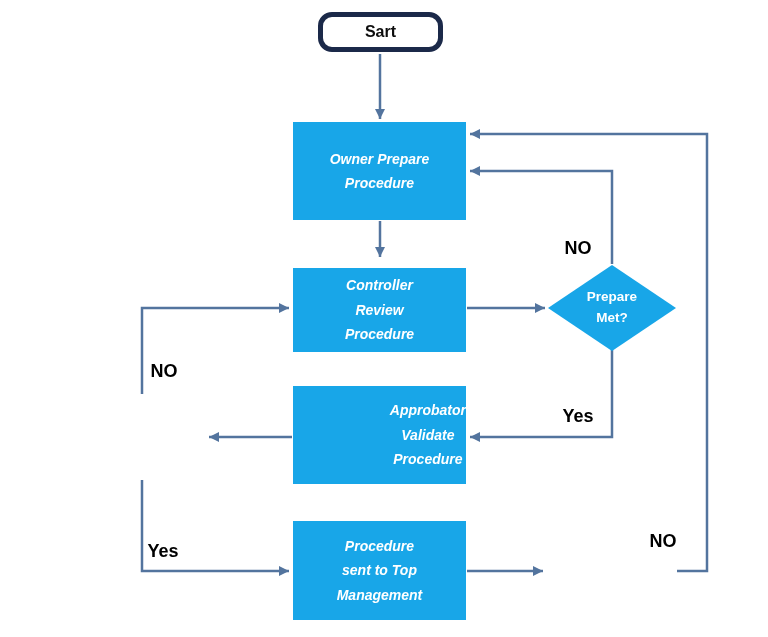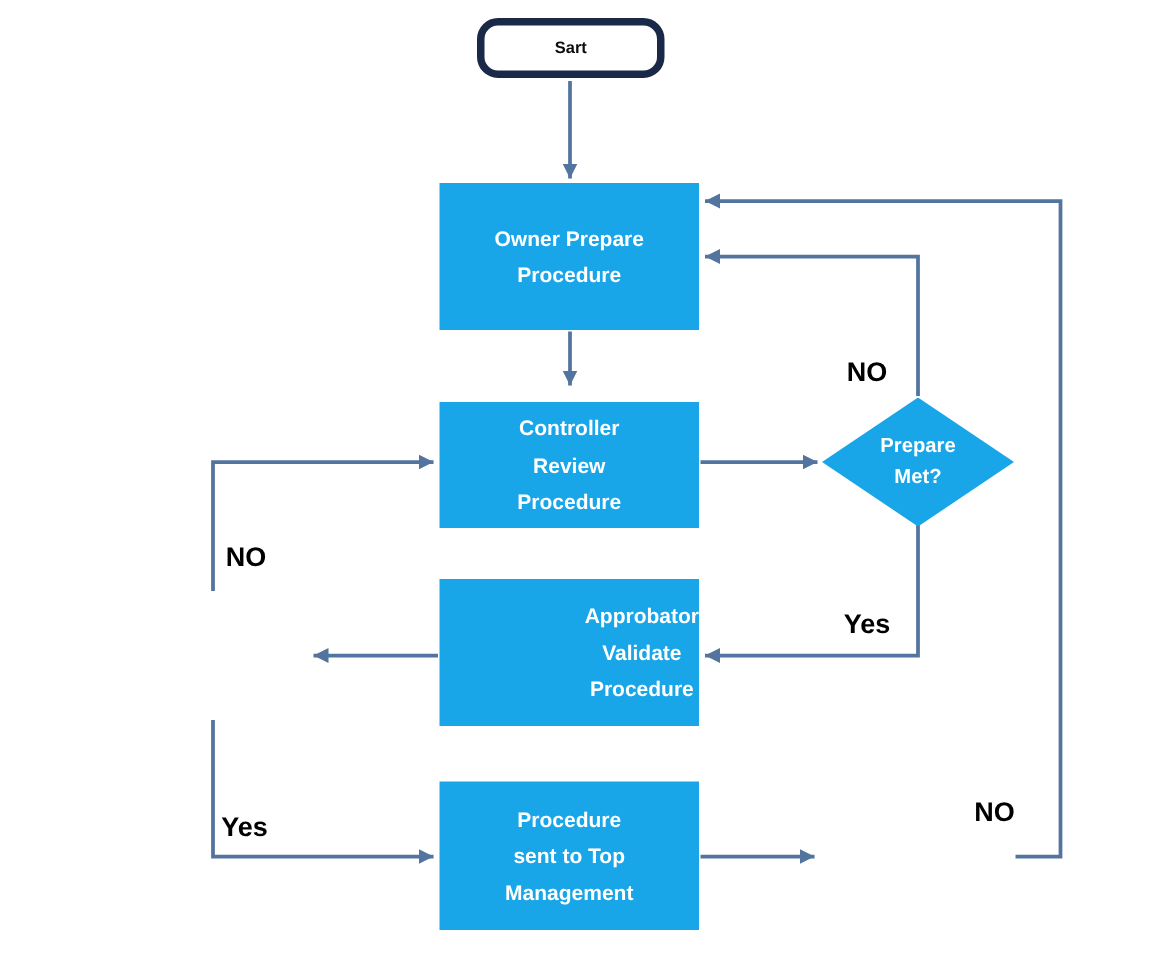--- a/index.html
+++ b/index.html
@@ -37,28 +37,29 @@
   }
   .node span {
     white-space: pre-line;
   }
   .terminator {
     background: #ffffff;
     border: 5px solid #1b2949;
     border-radius: 14px;
     color: #0d0d0d;
     font-weight: bold;
-    font-size: 11px;
+    font-size: 16px;
   }
   .process {
     background: #18a6e8;
     color: #ffffff;
     font-weight: bold;
     font-size: 14px;
     line-height: 1.75;
+    font-style: italic;
   }
   .decision {
     background: #18a6e8;
     color: #ffffff;
     font-weight: bold;
     font-size: 13.5px;
     line-height: 1.55;
     clip-path: polygon(50% 0%, 100% 50%, 50% 100%, 0% 50%);
   }
   .edge-label {

